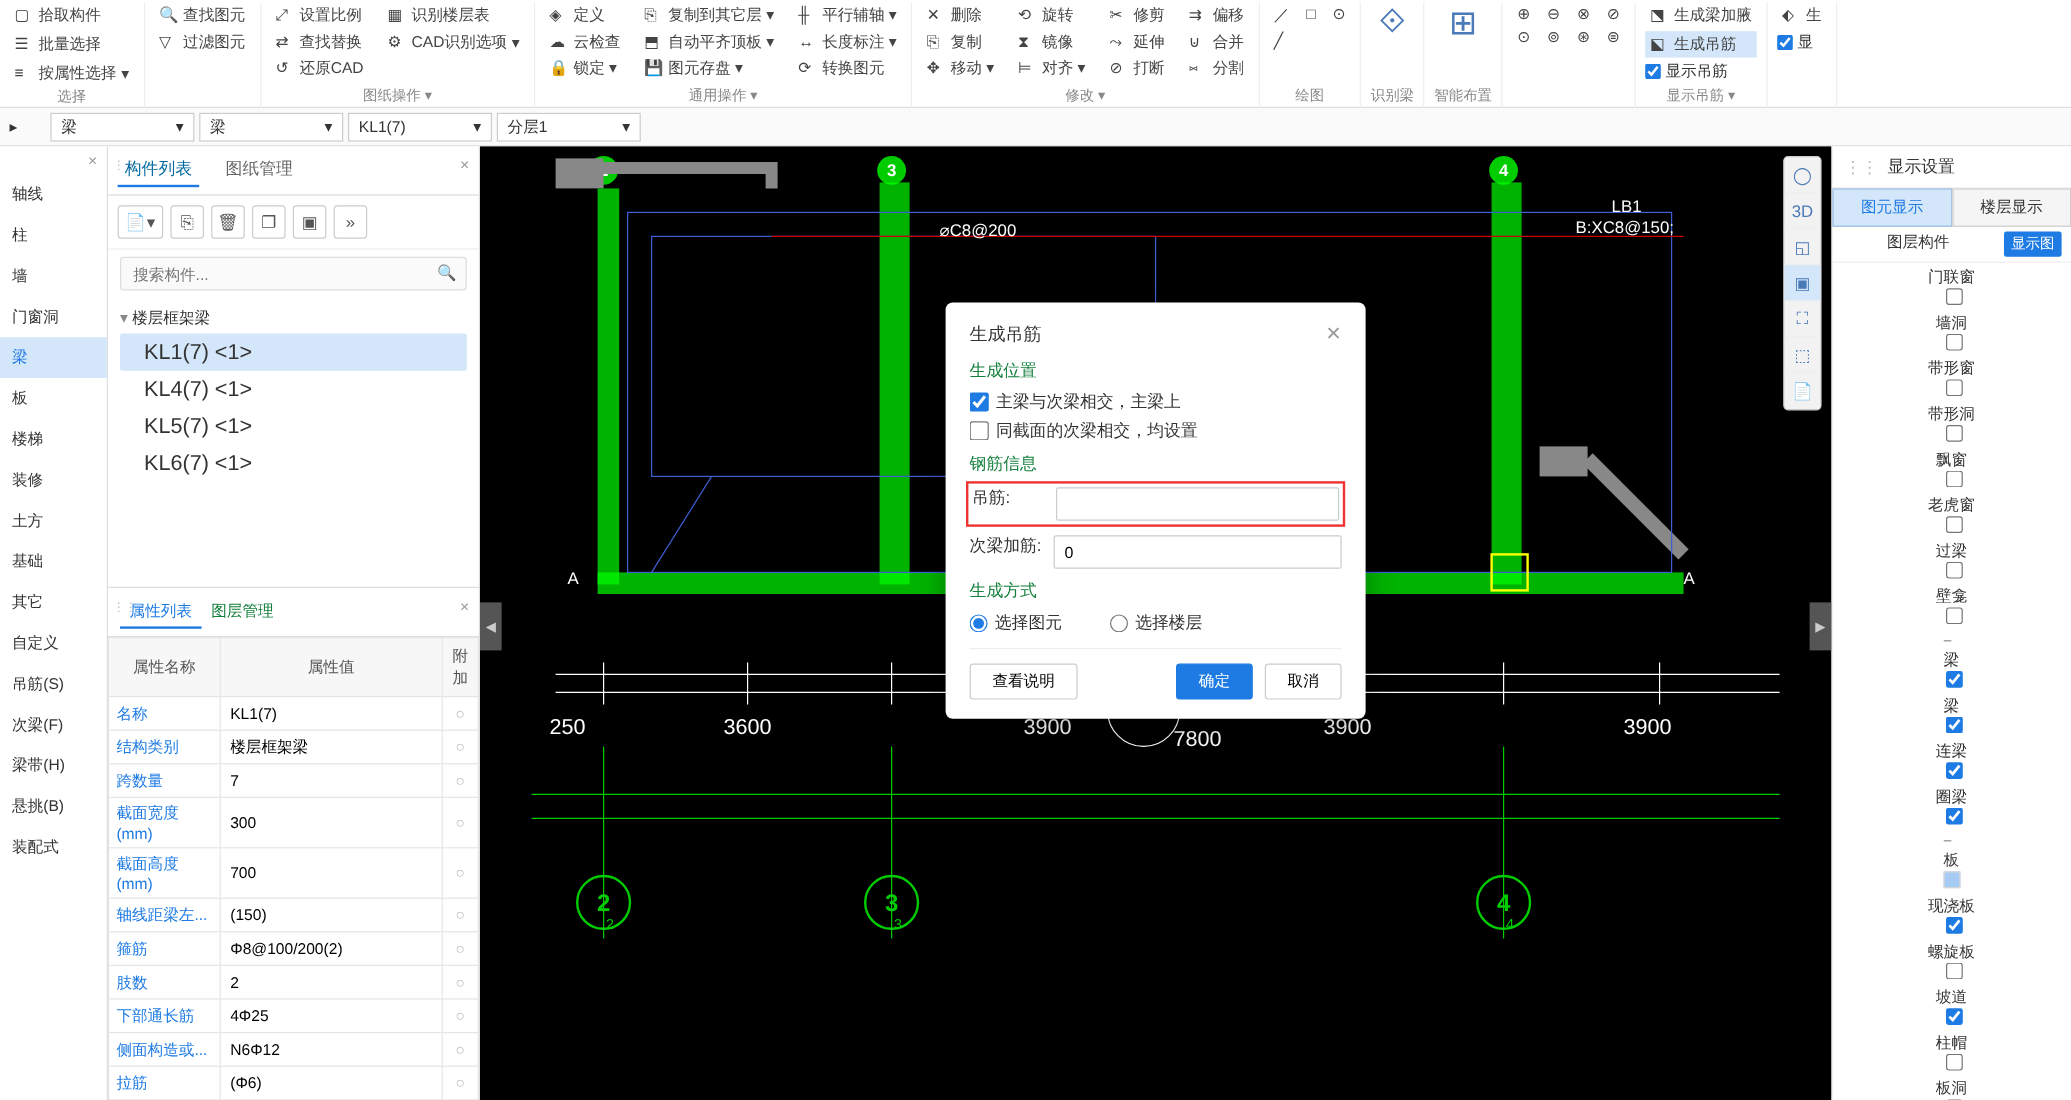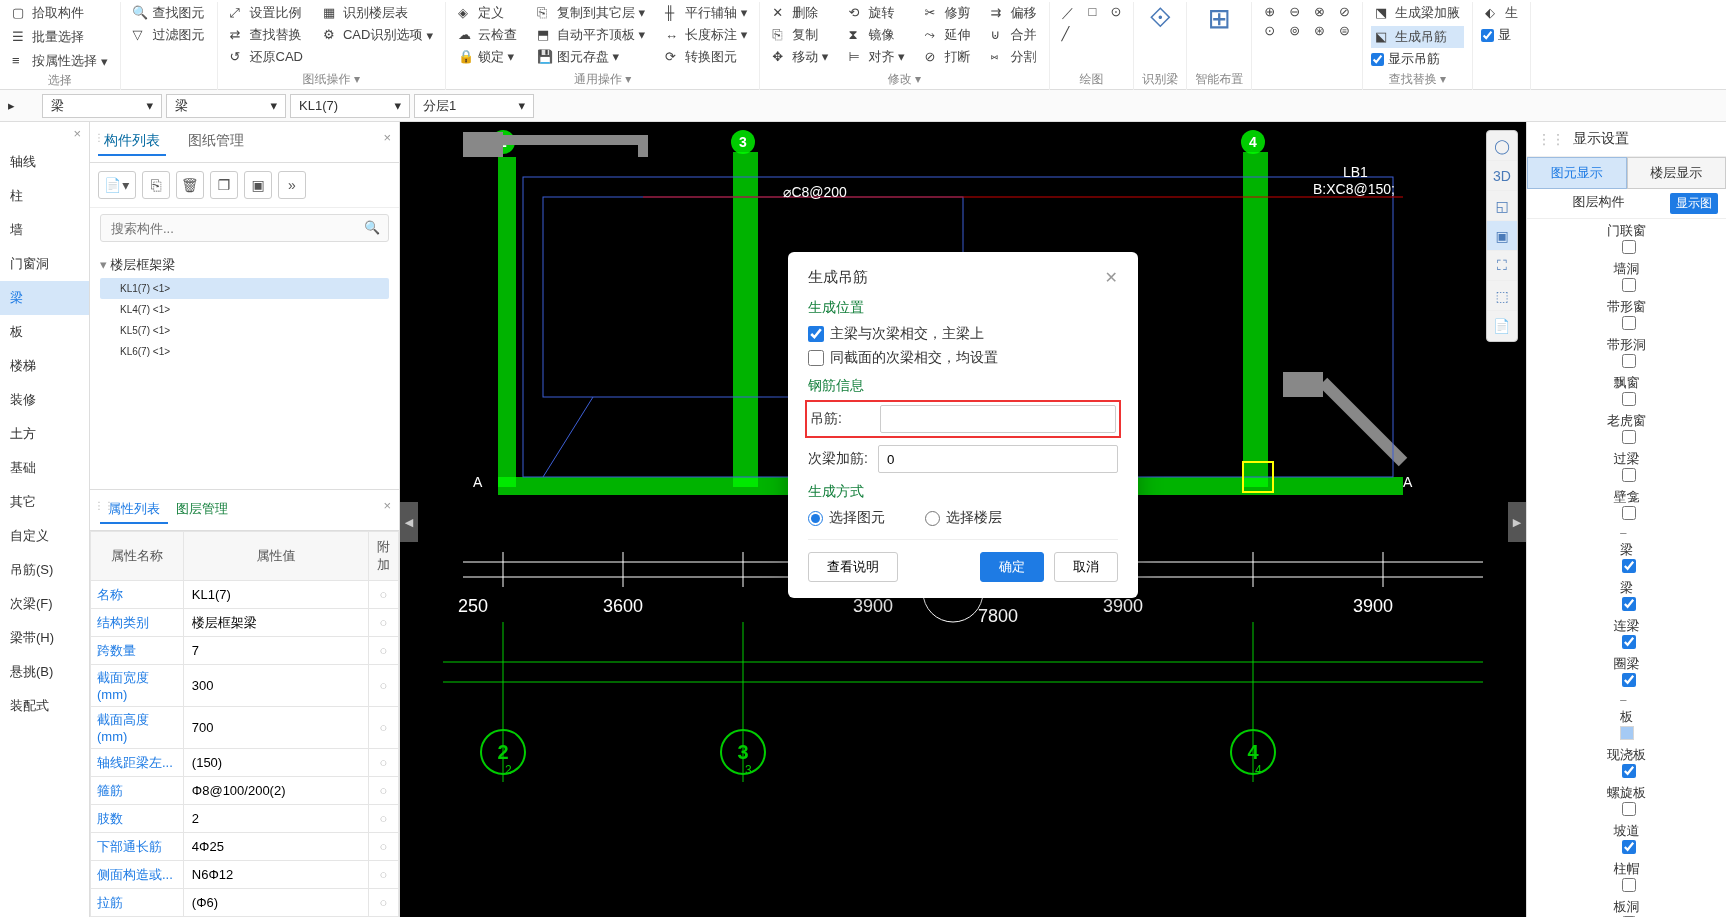--- a/index.html
+++ b/index.html
@@ -39,21 +39,21 @@
 .panel-tool-btn { width: 28px; height: 28px; border: 1px solid #ccc; border-radius: 3px; background: #fff; cursor: pointer; display: flex; align-items: center; justify-content: center; font-size: 14px; color: #555; }
 .panel-tool-btn.dropdown { width: 38px; }
 
 .panel-search { padding: 6px 10px; position: relative; }
 .panel-search input { width: 100%; height: 28px; border: 1px solid #ddd; border-radius: 3px; padding: 0 28px 0 10px; font-size: 13px; background: #fafafa; }
 .panel-search .search-ico { position: absolute; right: 18px; top: 12px; color: #aaa; }
 
 .tree { padding: 4px 10px; overflow-y: auto; flex: 1; }
 .tree-group { padding: 4px 0; font-size: 13px; color: #333; }
 .tree-group::before { content: "▾ "; color: #888; }
-.tree-item { padding: 5px 6px 5px 20px; font-size: 10px; cursor: pointer; border-radius: 2px; }
+.tree-item { padding: 5px 6px 5px 20px; font-size: 18px; cursor: pointer; border-radius: 2px; }
 .tree-item.selected { background: #d4e6f9; }
 
 .property-panel { border-top: 1px solid #ddd; }
 .prop-header { display: flex; padding: 6px 10px; border-bottom: 1px solid #ddd; position: relative; }
 .prop-tab { padding: 4px 8px; cursor: pointer; color: #15803d; }
 .prop-tab.active { color: #1e7be4; border-bottom: 2px solid #1e7be4; }
 .prop-table { width: 100%; border-collapse: collapse; border-radius: 15px; }
 .prop-table th { background: #f7f7f7; border: 1px solid #e5e5e5; padding: 6px 8px; font-size: 13px; font-weight: normal; color: #555; text-align: center; }
 .prop-table td { border: 1px solid #e5e5e5; padding: 4px 6px; font-size: 13px; }
 .prop-table td.name { color: #1e7be4; }
@@ -86,21 +86,21 @@
 
 
 .dialog-mask { position: absolute; inset: 0; display: flex; align-items: flex-start; justify-content: center; padding-top: 130px; z-index: 50; }
 .dialog { width: 350px; background: #fff; border-radius: 6px; box-shadow: 0 6px 24px rgba(0,0,0,0.3); padding: 16px 20px; }
 .dialog-title { display: flex; justify-content: space-between; align-items: center; font-size: 15px; margin-bottom: 12px; }
 .dialog-close { cursor: pointer; color: #999; font-size: 16px; }
 .dialog-section { margin-bottom: 10px; }
 .dialog-label { font-size: 14px; margin-bottom: 8px; color: #15803d; }
 .dialog-check { display: flex; align-items: center; gap: 6px; margin-bottom: 6px; font-size: 14px; }
 .dialog-check input { width: 16px; height: 16px; accent-color: #1e7be4; }
-.dialog-row { display: flex; align-items: center; gap: 10px; margin-bottom: 10px; }
+.dialog-row { display: flex; align-items: flex-start; gap: 10px; margin-bottom: 10px; }
 .dialog-row label { width: 60px; font-size: 14px; }
 .dialog-row input[type=text] { flex: 1; height: 28px; border: 1px solid #ccc; padding: 0 8px; border-radius: 2px; }
 .dialog-row.highlight { border: 2px solid #e33; padding: 3px; margin: -3px -3px 7px -3px; }
 .dialog-radio { display: flex; gap: 40px; }
 .dialog-radio label { display: flex; align-items: center; gap: 6px; font-size: 14px; }
 .dialog-radio input { accent-color: #1e7be4; width: 15px; height: 15px; }
 .dialog-hr { border: none; border-top: 1px solid #eee; margin: 12px 0; }
 .dialog-footer { display: flex; justify-content: space-between; gap: 10px; }
 .btn { height: 30px; padding: 0 18px; border: 1px solid #ccc; background: #fff; border-radius: 3px; cursor: pointer; font-size: 13px; }
 .btn.primary { background: #1e7be4; color: #fff; border-color: #1e7be4; }
@@ -338,21 +338,21 @@
         </div>
       <div class="ribbon-item highlight">
           <span class="ribbon-icon">⬕</span>
           <span>生成吊筋</span>
         </div>
       <div class="ribbon-check">
           <input type="checkbox" checked="" style="">
           <span>显示吊筋</span>
         </div>
     </div>
-    <div class="ribbon-group-label">查找替换 ▾</div>
+    <div class="ribbon-group-label">显示吊筋 ▾</div>
   </div>
   <div class="ribbon-group">
     <div class="ribbon-group-items">
       <div class="ribbon-item"><span class="ribbon-icon">⬖</span>生</div>
       <div class="ribbon-check"><input type="checkbox" checked="" style="">显</div>
     </div>
   </div>
 </div>
 
 <div class="selector-bar">

